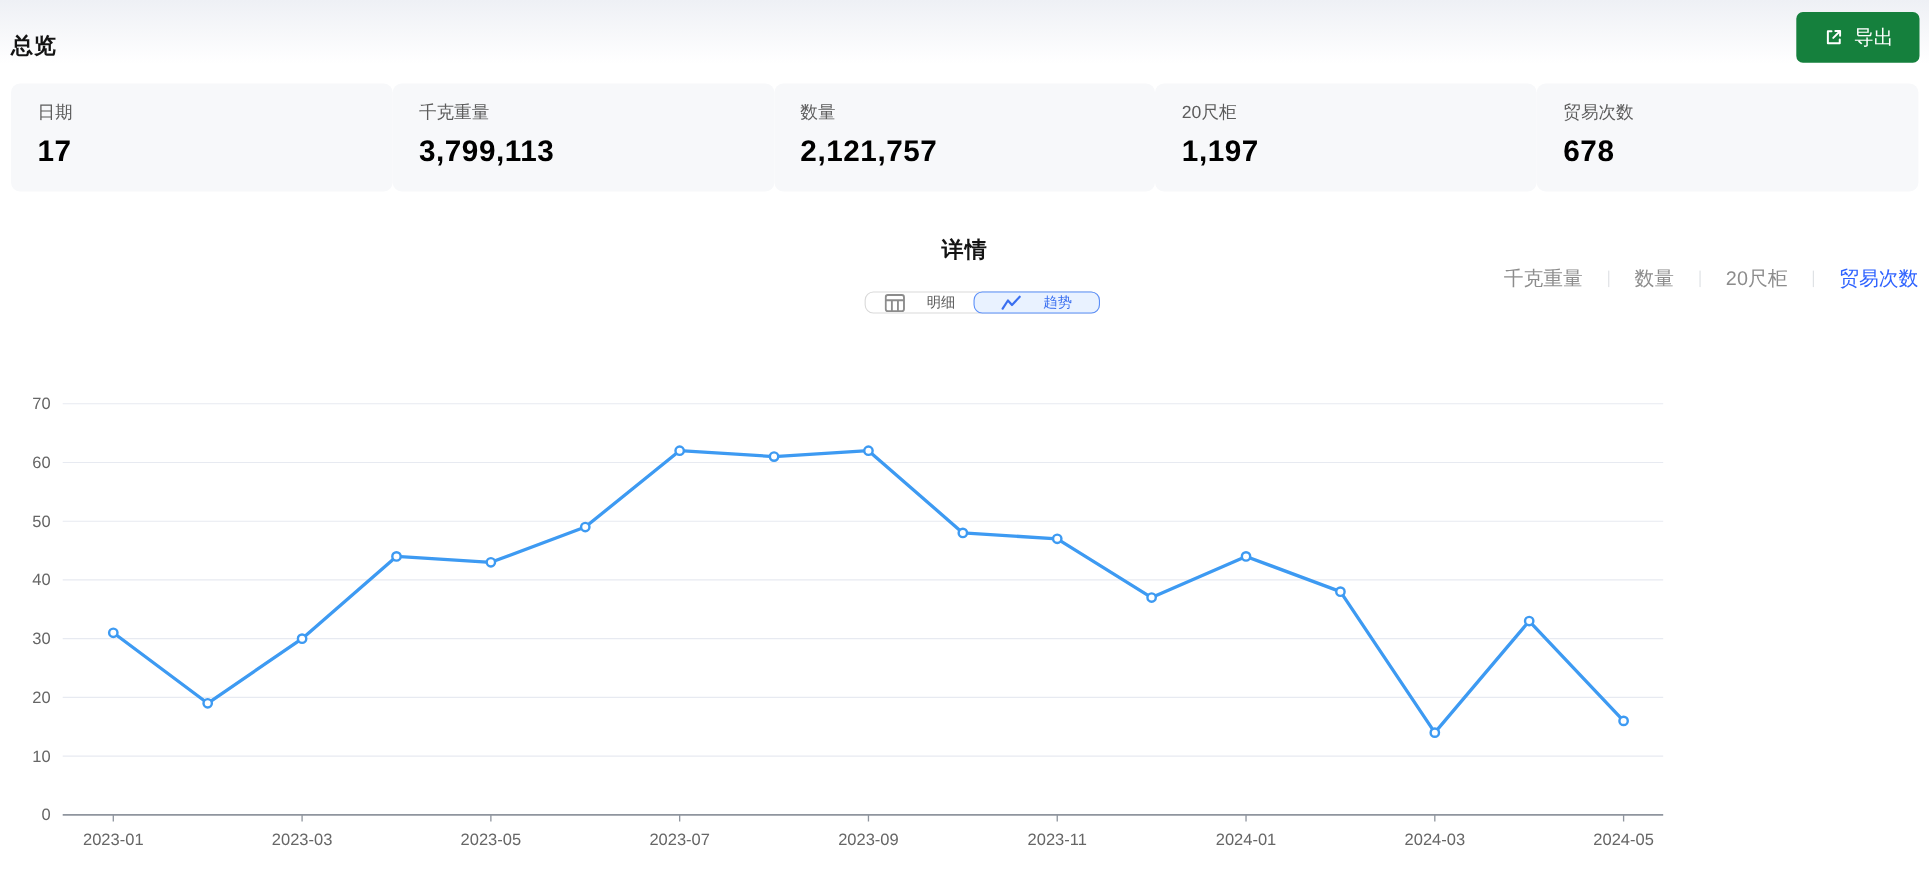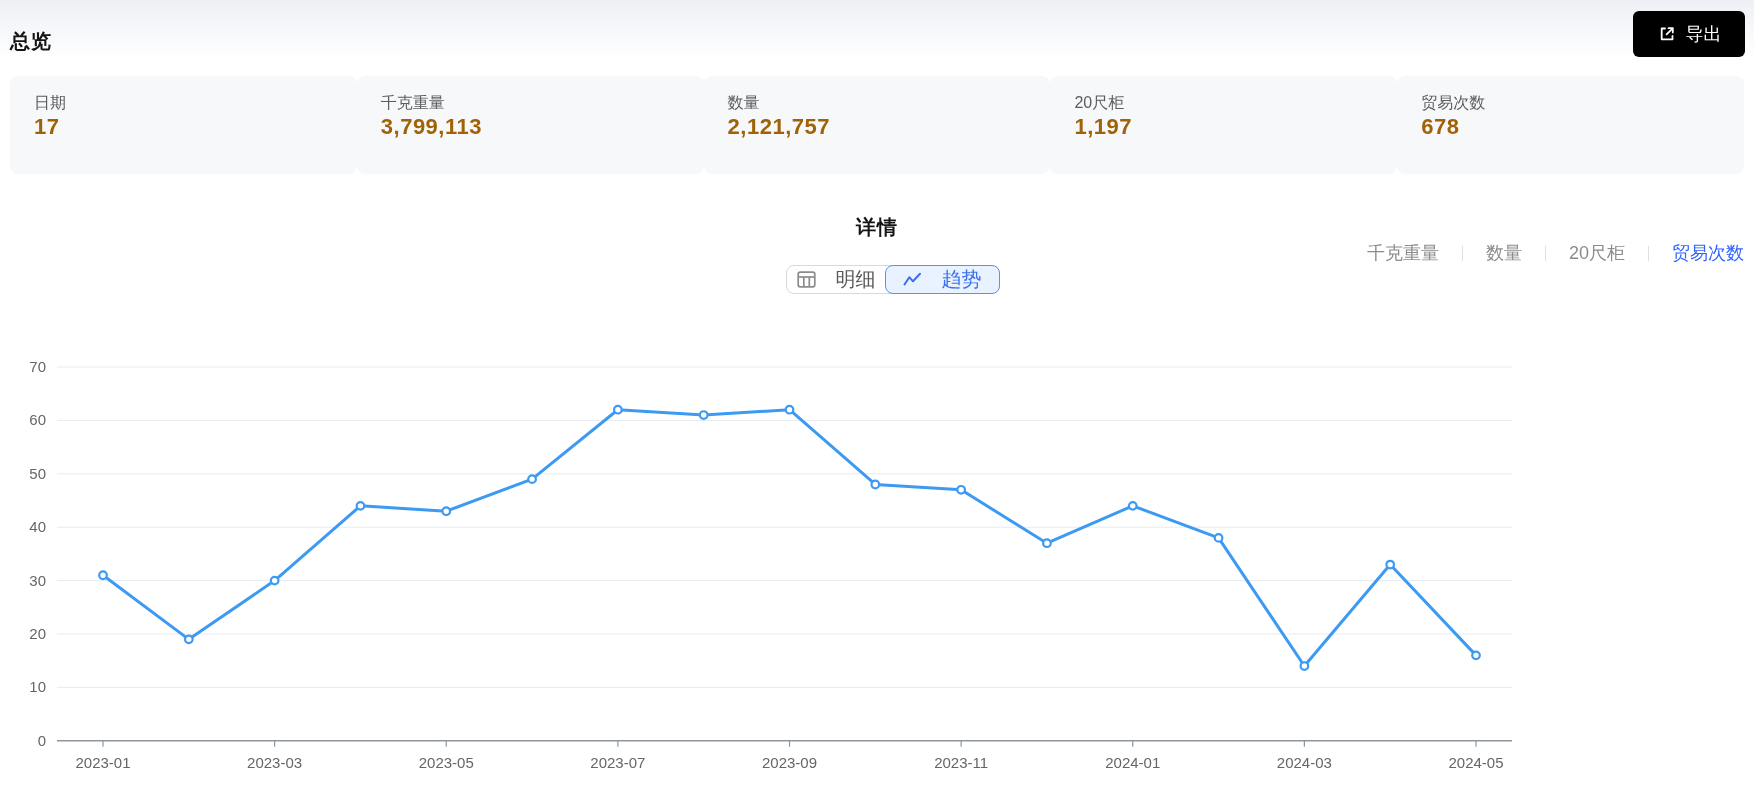--- a/index.html
+++ b/index.html
@@ -17,35 +17,35 @@
     pointer-events: none;
   }
   .page-header { position: relative; height: 68px; }
   .page-title {
     position: absolute; left: 10px; top: 28px;
     font-size: 20px; font-weight: bold; letter-spacing: 1px; color: #141414;
   }
   .export-btn {
     position: absolute; right: 9px; top: 11px;
     width: 112px; height: 46px;
-    background: #000000; color: #ffffff;
+    background: #15803d; color: #ffffff;
     border: none; border-radius: 6px;
     font-size: 18px; font-family: inherit;
     display: flex; align-items: center; justify-content: center; gap: 9px;
     cursor: pointer;
   }
   .stats-row { display: flex; margin: 8px 10px 0; }
   .stat-card {
     flex: 1; background: #f7f8fa; border-radius: 8px;
     padding: 18px 24px 20px; height: 98px;
   }
   .stat-label { font-size: 16px; color: #5c5c5c; line-height: 18px; }
   .stat-value {
-    font-size: 22px; font-weight: bold;
-    color: #a16207; letter-spacing: 0.5px; line-height: 30px;
+    margin-top: 10px; font-size: 27px; font-weight: bold;
+    color: #000000; letter-spacing: 0.5px; line-height: 30px;
   }
   .detail-row {
     display: flex; align-items: center;
     margin: 40px 10px 0; height: 44px; flex-direction: column;
   }
   .detail-title { font-size: 20px; font-weight: bold; letter-spacing: 1px; color: #141414; }
   .detail-tabs {
     margin-left: auto; display: flex; align-items: center; gap: 23px;
     font-size: 18px; color: #8c8c8c;
   }
@@ -53,21 +53,21 @@
   .detail-tab.active { color: #2e62ff; }
   .tab-divider { width: 1px; height: 15px; background: #dcdfe3; }
   .view-toggle {
     display: flex; margin-left: 48px; margin-right: 17px;
     border: 1px solid #d9d9d9; border-radius: 8px; background: #ffffff;
     height: 44px; align-items: stretch;
   }
   .toggle-btn {
     width: 99px; border: none; background: transparent;
     display: flex; align-items: center; justify-content: center; gap: 20px;
-    font-size: 20px; font-family: inherit; color: #595959; cursor: pointer;
+    font-size: 13px; font-family: inherit; color: #595959; cursor: pointer;
     border-radius: 8px;
   }
   .toggle-btn.active {
     background: #e9f2ff; color: #3a6ff0;
     border: 1px solid #5b8ff9; margin: -1px; width: 115px;
   }
   .chart-area { position: relative; width: 1754px; height: 534px; }
   .chart-area svg { display: block; }
 </style>
 </head>

